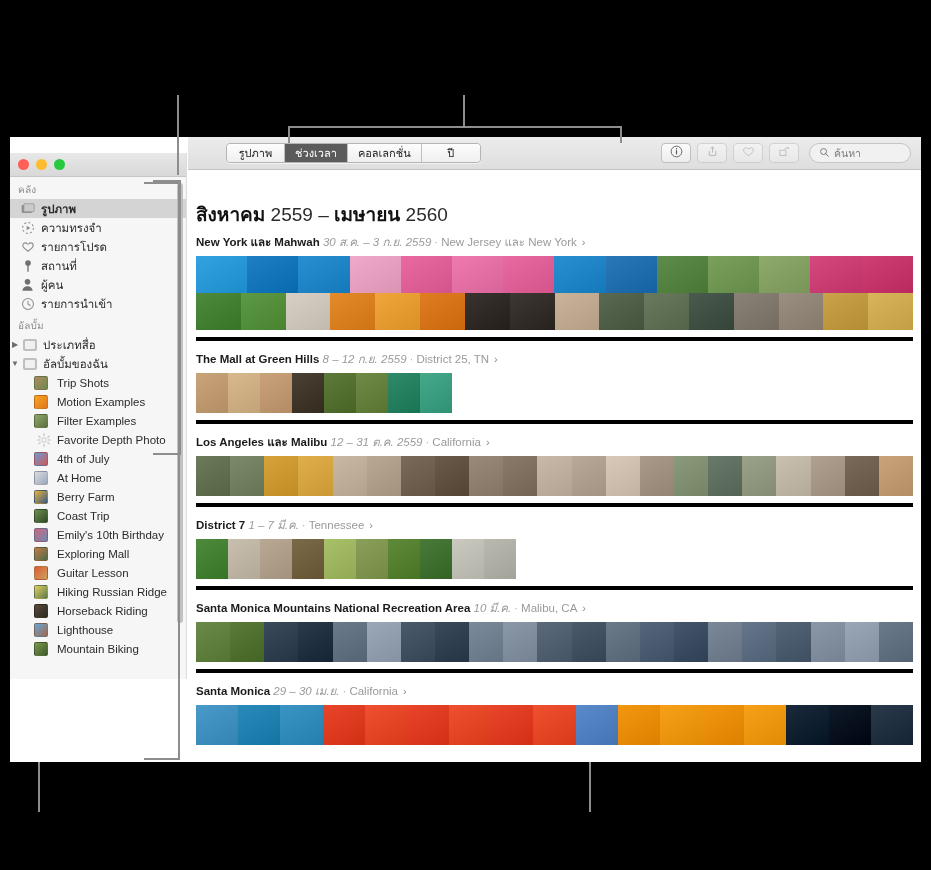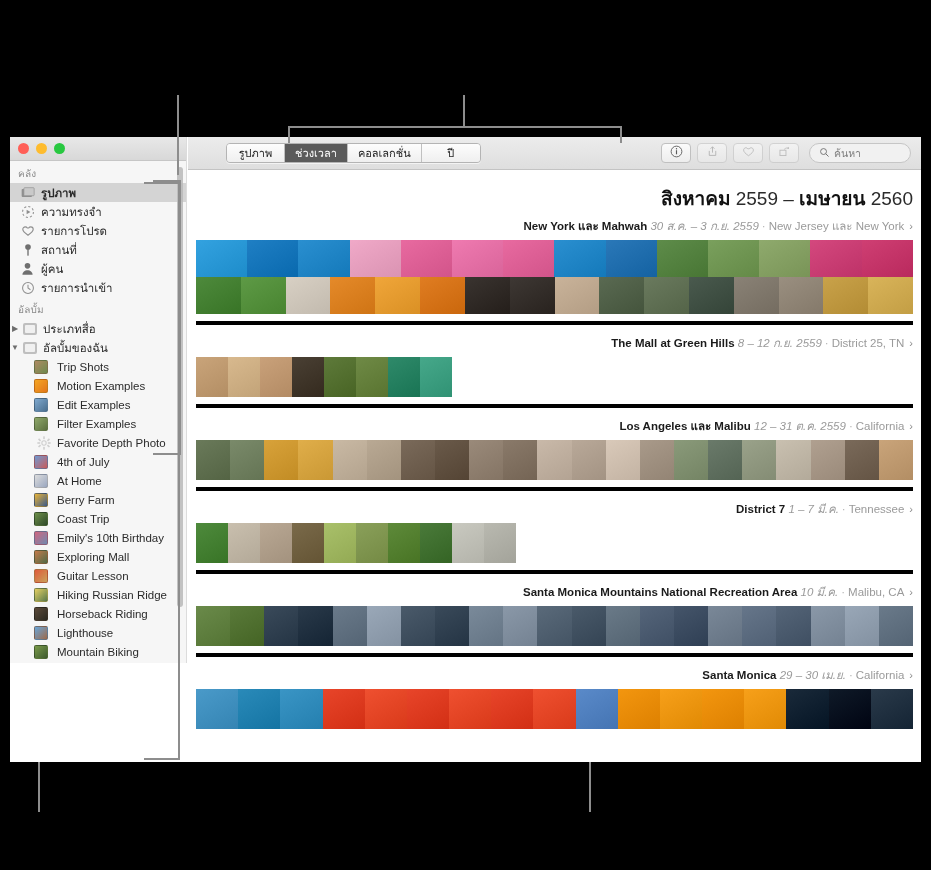--- a/index.html
+++ b/index.html
@@ -22,21 +22,21 @@
   #window {
     position: absolute; left: 10px; top: 137px;
     width: 911px; height: 625px;
     background: #ffffff;
     overflow: hidden;
     z-index: 10;
   }
 
   
   #sidebar {
-    position: absolute; left: 0; top: 0;
+    position: absolute; left: 0; top: 16px;
     width: 177px; height: 526px;
     background: #f6f6f6;
     border-right: 1px solid #dcdcdc;
     overflow: hidden;
   }
   #titlebar {
     height: 24px;
     background: linear-gradient(to bottom,#e8e8e8,#d8d8d8);
     border-bottom: 1px solid #c6c6c6;
     display: flex; align-items: center; padding-left: 8px; gap: 7px;
@@ -122,21 +122,21 @@
     margin-left: 10px; width: 102px; height: 20px;
     border: 1px solid #c6c6c6; border-radius: 10px;
     background: #f1f1f1;
     display: flex; align-items: center; gap: 4px; padding-left: 9px;
     font-size: 10.5px; color: #7d7d7d;
   }
 
   
   #photoarea {
     position: absolute; top: 34px; left: 0; right: 0; bottom: 0;
-    background: #fff; padding: 0 8px; overflow: hidden; text-align: right;
+    background: #fff; padding: 16px 8px; overflow: hidden;
   }
   #maintitle {
     font-size: 19px; color: #111; padding: 12px 0 2px 0; letter-spacing: 0;
   }
   #maintitle .th { font-weight: bold; }
   #maintitle .num { font-weight: normal; color: #2b2b2b; }
 
   .moment { padding-top: 2px; }
   .moment + .moment { border-top: 4px solid #000000; margin-top: 7px; padding-top: 9px; }
   .m-head { font-size: 11.5px; color: #9a9a9a; padding-bottom: 5px; white-space: nowrap; }
@@ -253,26 +253,20 @@
             <span class="sb-ico">
               <span class="thumb" style="background: linear-gradient(135deg, rgb(176, 138, 98), rgb(109, 138, 78));"></span>
             </span>
             <span>Trip Shots</span>
           </div>
           <div class="sb-row child">
             <span class="sb-ico">
               <span class="thumb" style="background: linear-gradient(135deg, rgb(245, 166, 35), rgb(226, 118, 27));"></span>
             </span>
             <span>Motion Examples</span>
-          </div>
-          <div class="sb-row child">
-            <span class="sb-ico">
-              <span class="thumb" style="background: linear-gradient(135deg, rgb(127, 169, 207), rgb(74, 111, 143));"></span>
-            </span>
-            <span>Edit Examples</span>
           </div>
           <div class="sb-row child">
             <span class="sb-ico">
               <span class="thumb" style="background: linear-gradient(135deg, rgb(143, 168, 106), rgb(92, 112, 64));"></span>
             </span>
             <span>Filter Examples</span>
           </div>
           <div class="sb-row child">
             <span class="sb-ico">
               <svg width="14" height="14" viewBox="0 0 16 16">

